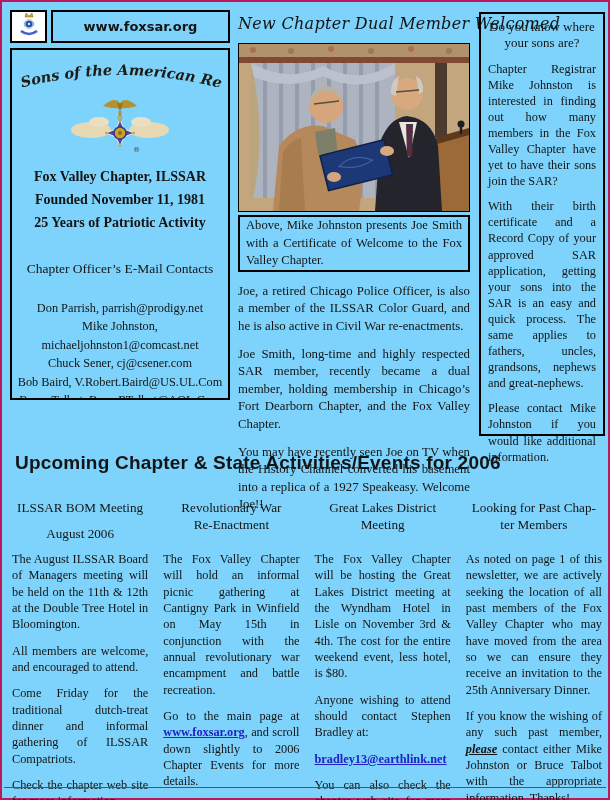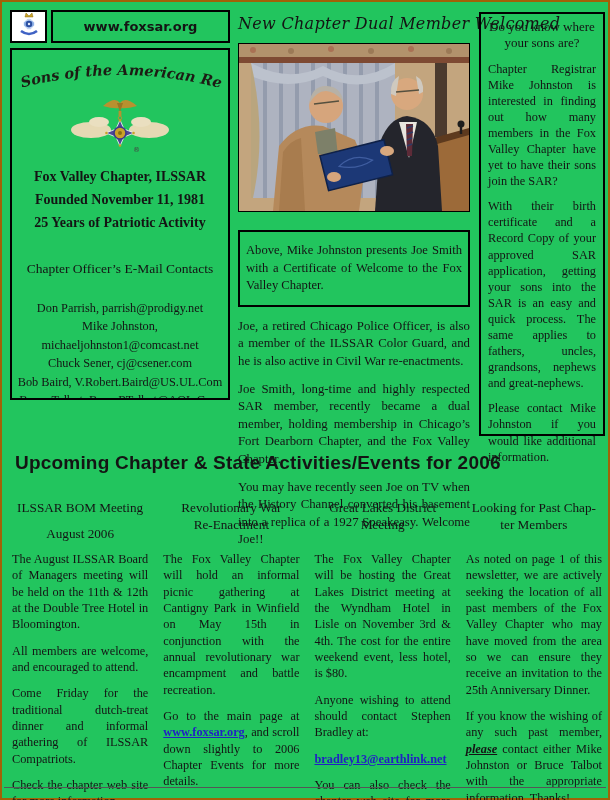--- a/index.html
+++ b/index.html
@@ -1,35 +1,35 @@
 <!DOCTYPE html>
 <html><head>
 <meta charset="utf-8">
 <style>
   html,body { margin:0; padding:0; background:#fff; }
   body { width:610px; height:800px; font-family:"Liberation Serif", serif; color:#141414; position:relative; }
-  .page { position:absolute; left:0; top:0; width:610px; height:800px; border:2px solid #a16207; box-sizing:border-box; background:#22c55e; }
+  .page { position:absolute; left:0; top:0; width:610px; height:800px; border:2px solid #be185d; box-sizing:border-box; background:#7dd3fc; }
 
   
   .logo-box { position:absolute; left:8px; top:8px; width:37px; height:33px; border:2px solid #000; box-sizing:border-box; display:flex; align-items:center; justify-content:center; background:#fff; }
   .url-box { position:absolute; left:49px; top:8px; width:179px; height:33px; border:2px solid #000; box-sizing:border-box; display:flex; align-items:center; justify-content:center; font-family:"DejaVu Sans", sans-serif; font-weight:bold; font-size:13px; }
 
   
   .left-panel { position:absolute; left:8px; top:46px; width:220px; height:352px; border:2px solid #000; box-sizing:border-box; text-align:center; overflow:hidden; }
   .org-arch { margin-top:8px; }
   .emblem { margin-top:-2px; }
   .chapter-line { font-weight:bold; font-size:14px; margin:7px 14px 0 14px; }
   .contacts-heading { font-size:13.5px; margin-top:30px; }
   .contacts-list { margin-top:22px; font-size:12.3px; line-height:1.5; }
 
   
   .feature { position:absolute; left:236px; top:8px; width:232px; }
   .feature-title { font-family:"DejaVu Serif", serif; font-style:italic; font-size:16px; letter-spacing:0.3px; text-align:center; margin:4px 0 10px 0; white-space:nowrap; }
   .photo { width:230px; height:167px; border:1px solid #000; overflow:hidden; background:#c3a57e; }
-  .caption-box { border:2px solid #000; margin-top:18px; padding:10px 6px; font-size:12.6px; line-height:1.4; text-align:justify; }
+  .caption-box { border:2px solid #000; margin-top:3px; padding:0 6px; font-size:12.6px; line-height:1.4; text-align:justify; }
   .feature p { margin:11px 0 0 0; font-size:12.8px; line-height:1.36; text-align:justify; }
 
   
   .sons-box { position:absolute; left:477px; top:10px; width:126px; height:424px; border:2px solid #000; box-sizing:border-box; padding:5px 7px; }
   .sons-title { font-weight:normal; font-size:13px; text-align:center; line-height:1.25; }
   .sons-box p { margin:9px 0 0 0; font-size:12.3px; line-height:1.31; text-align:justify; }
 
   
   .events-title { position:absolute; left:13px; top:450px; font-family:Liberation Sans, sans-serif; font-weight:bold; font-size:19px; letter-spacing:0.2px; }
   .events-grid { position:absolute; left:10px; top:497px; width:590px; display:grid; grid-template-columns:repeat(4,1fr); column-gap:15px; }

